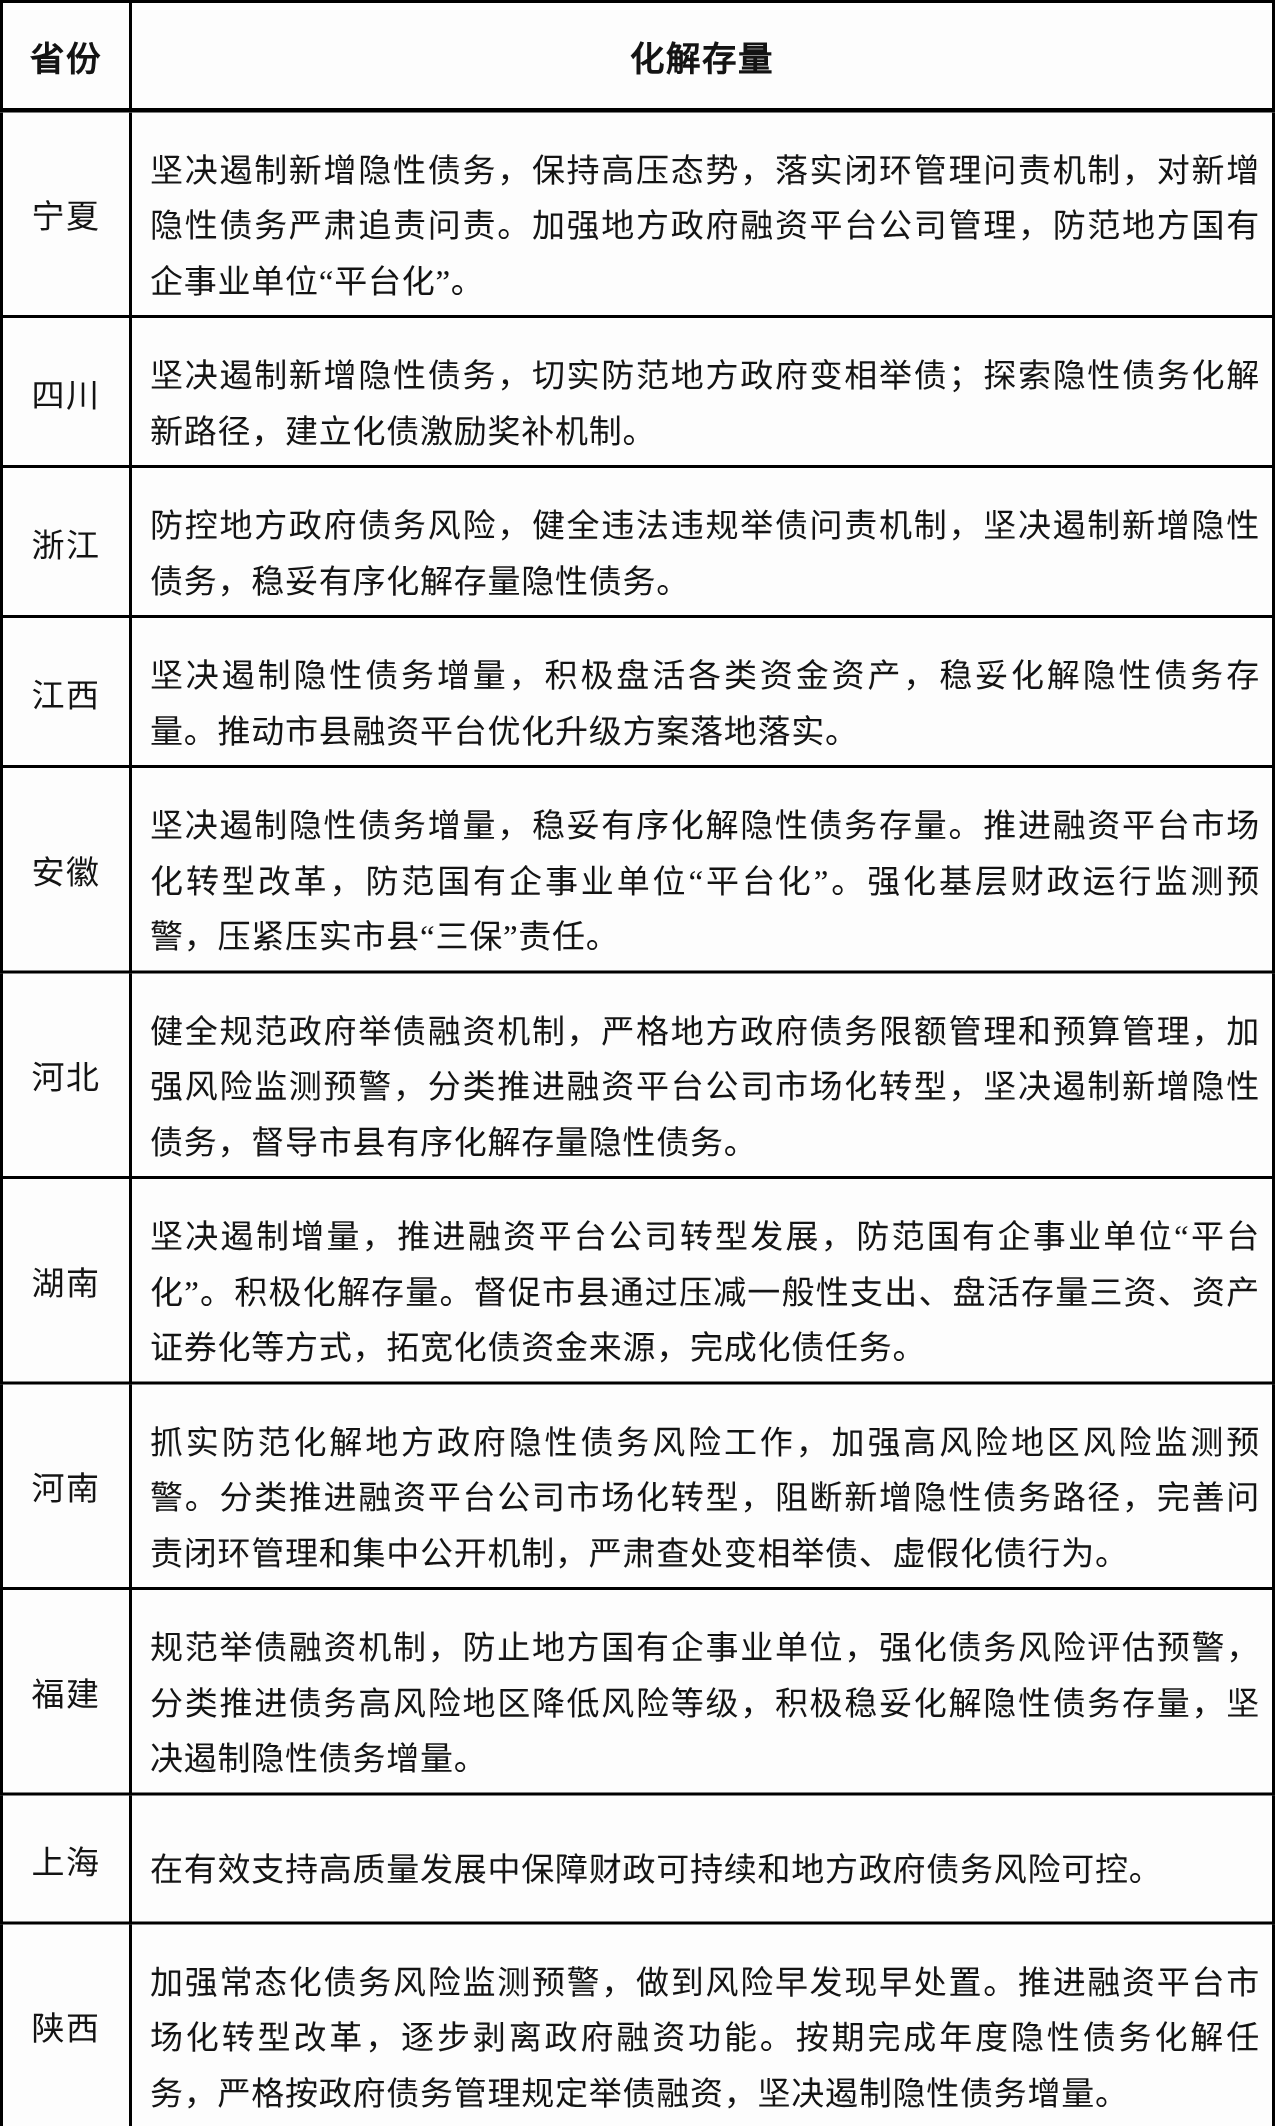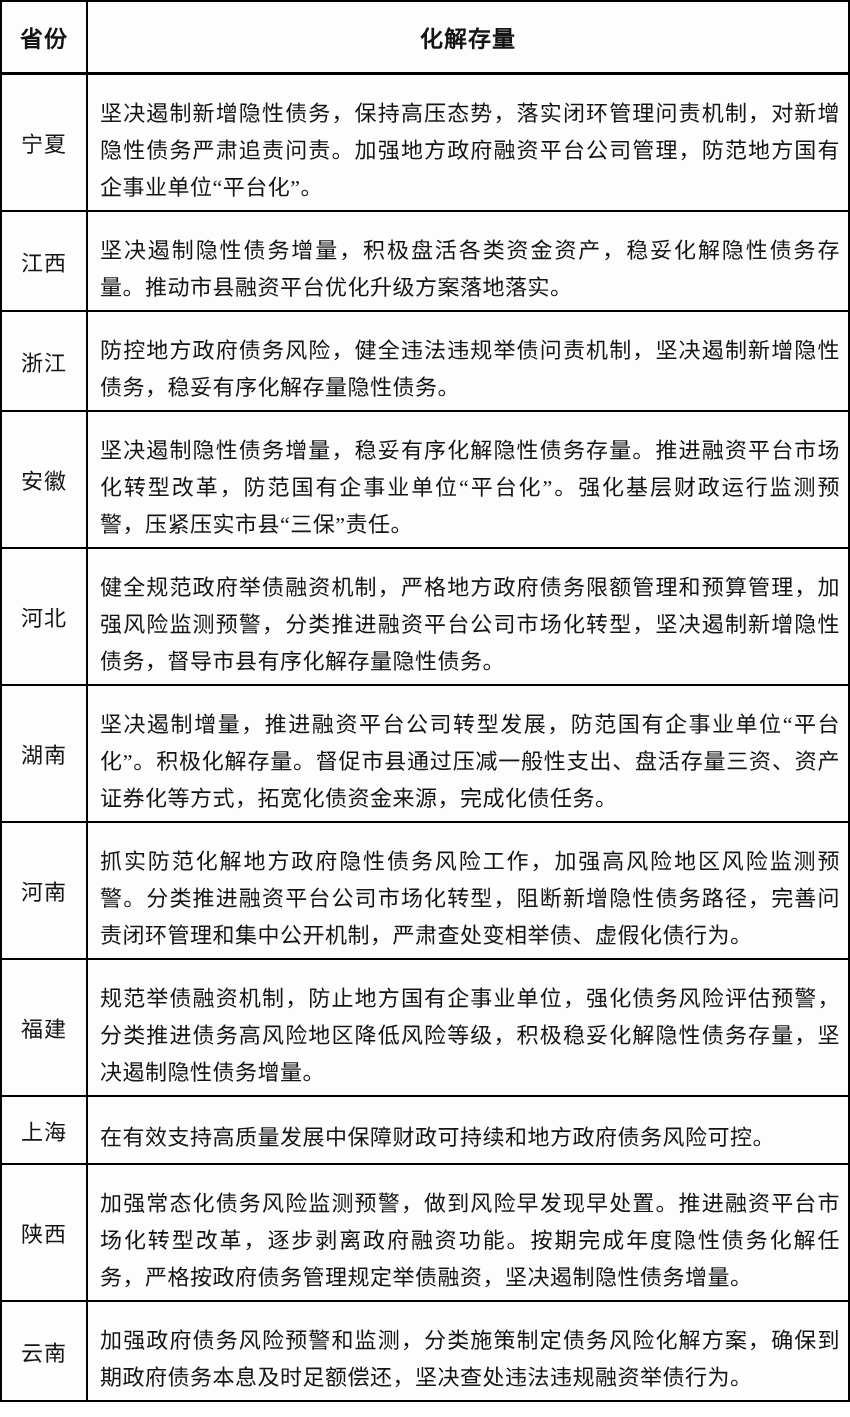--- a/index.html
+++ b/index.html
@@ -63,26 +63,30 @@
       <th>省份</th>
       <th>化解存量</th>
     </tr>
   </thead>
   <tbody>
     <tr style="height:113px">
       <td class="province-cell">宁夏</td>
       <td class="measures-cell">坚决遏制新增隐性债务，保持高压态势，落实闭环管理问责机制，对新增隐性债务严肃追责问责。加强地方政府融资平台公司管理，防范地方国有企事业单位“平台化”。</td>
     </tr>
     <tr style="height:74px">
-      <td class="province-cell">江西</td>
-      <td class="measures-cell">坚决遏制隐性债务增量，积极盘活各类资金资产，稳妥化解隐性债务存量。推动市县融资平台优化升级方案落地落实。</td>
+      <td class="province-cell">四川</td>
+      <td class="measures-cell">坚决遏制新增隐性债务，切实防范地方政府变相举债；探索隐性债务化解新路径，建立化债激励奖补机制。</td>
     </tr>
     <tr style="height:72px">
       <td class="province-cell">浙江</td>
       <td class="measures-cell">防控地方政府债务风险，健全违法违规举债问责机制，坚决遏制新增隐性债务，稳妥有序化解存量隐性债务。</td>
+    </tr>
+    <tr style="height:74px">
+      <td class="province-cell">江西</td>
+      <td class="measures-cell">坚决遏制隐性债务增量，积极盘活各类资金资产，稳妥化解隐性债务存量。推动市县融资平台优化升级方案落地落实。</td>
     </tr>
     <tr style="height:111px">
       <td class="province-cell">安徽</td>
       <td class="measures-cell">坚决遏制隐性债务增量，稳妥有序化解隐性债务存量。推进融资平台市场化转型改革，防范国有企事业单位“平台化”。强化基层财政运行监测预警，压紧压实市县“三保”责任。</td>
     </tr>
     <tr style="height:113px">
       <td class="province-cell">河北</td>
       <td class="measures-cell">健全规范政府举债融资机制，严格地方政府债务限额管理和预算管理，加强风险监测预警，分类推进融资平台公司市场化转型，坚决遏制新增隐性债务，督导市县有序化解存量隐性债务。</td>
     </tr>
     <tr style="height:107px">
@@ -90,21 +94,21 @@
       <td class="measures-cell">坚决遏制增量，推进融资平台公司转型发展，防范国有企事业单位“平台化”。积极化解存量。督促市县通过压减一般性支出、盘活存量三资、资产证券化等方式，拓宽化债资金来源，完成化债任务。</td>
     </tr>
     <tr style="height:113px">
       <td class="province-cell">河南</td>
       <td class="measures-cell">抓实防范化解地方政府隐性债务风险工作，加强高风险地区风险监测预警。分类推进融资平台公司市场化转型，阻断新增隐性债务路径，完善问责闭环管理和集中公开机制，严肃查处变相举债、虚假化债行为。</td>
     </tr>
     <tr style="height:103px">
       <td class="province-cell">福建</td>
       <td class="measures-cell">规范举债融资机制，防止地方国有企事业单位，强化债务风险评估预警，分类推进债务高风险地区降低风险等级，积极稳妥化解隐性债务存量，坚决遏制隐性债务增量。</td>
     </tr>
-    <tr style="height:68px">
+    <tr style="height:86px">
       <td class="province-cell">上海</td>
       <td class="measures-cell">在有效支持高质量发展中保障财政可持续和地方政府债务风险可控。</td>
     </tr>
     <tr style="height:114px">
       <td class="province-cell">陕西</td>
       <td class="measures-cell">加强常态化债务风险监测预警，做到风险早发现早处置。推进融资平台市场化转型改革，逐步剥离政府融资功能。按期完成年度隐性债务化解任务，严格按政府债务管理规定举债融资，坚决遏制隐性债务增量。</td>
     </tr>
     <tr style="height:67px">
       <td class="province-cell">云南</td>
       <td class="measures-cell">加强政府债务风险预警和监测，分类施策制定债务风险化解方案，确保到期政府债务本息及时足额偿还，坚决查处违法违规融资举债行为。</td>

